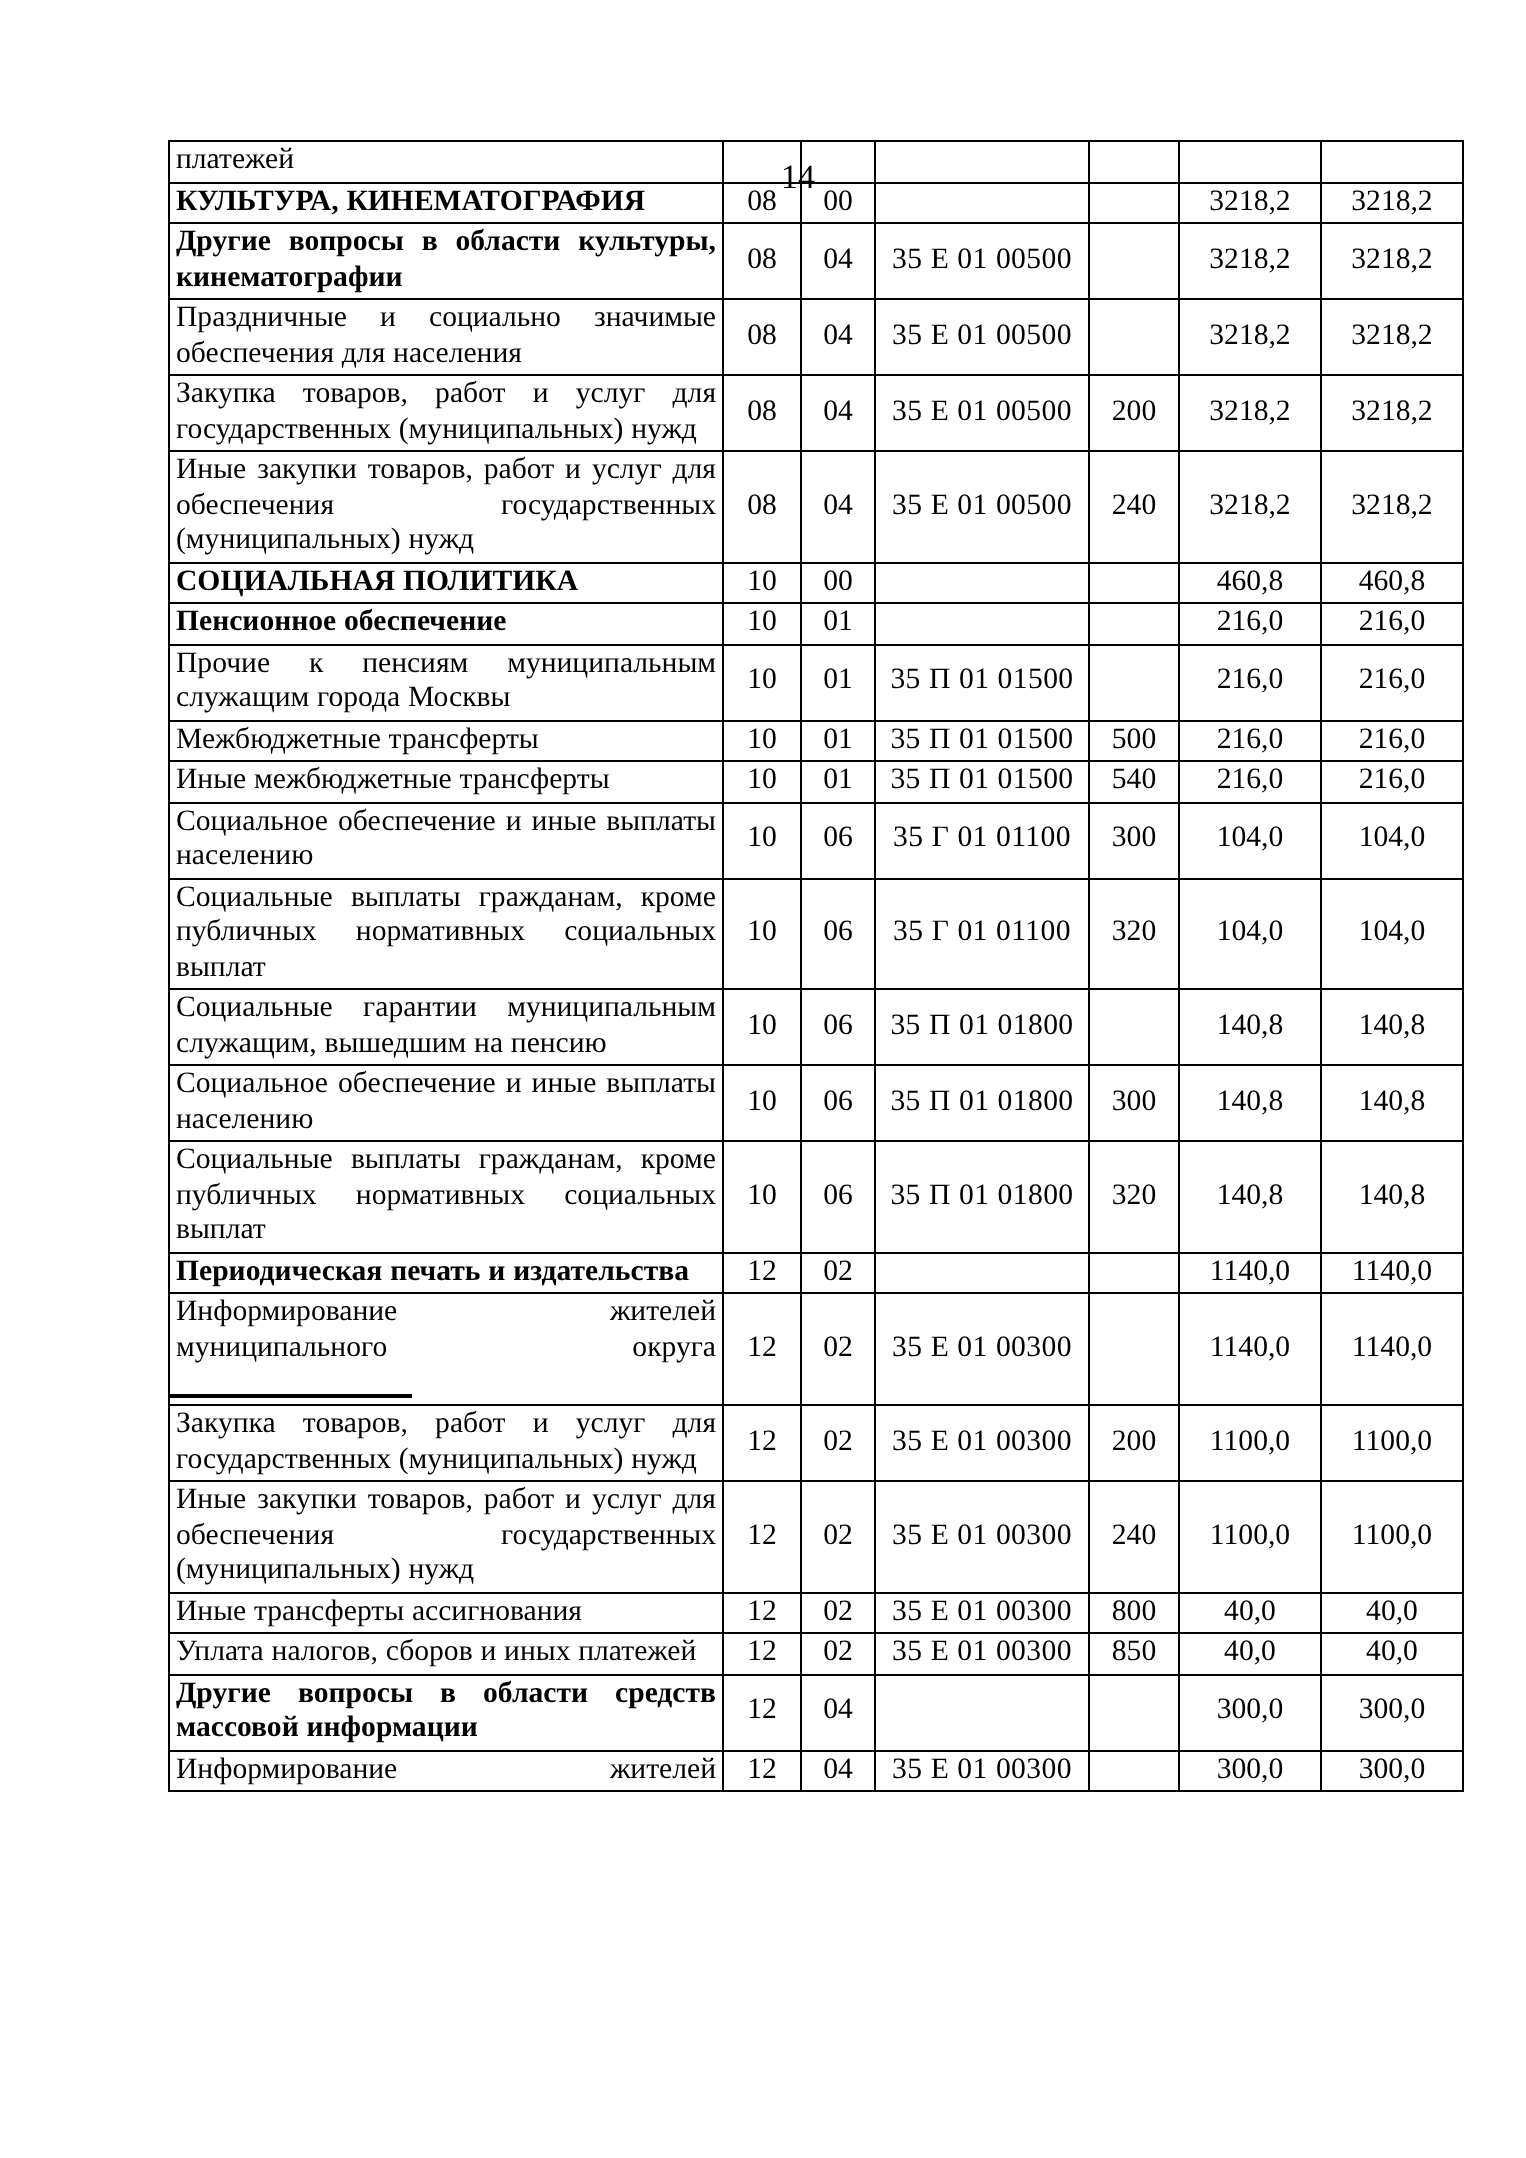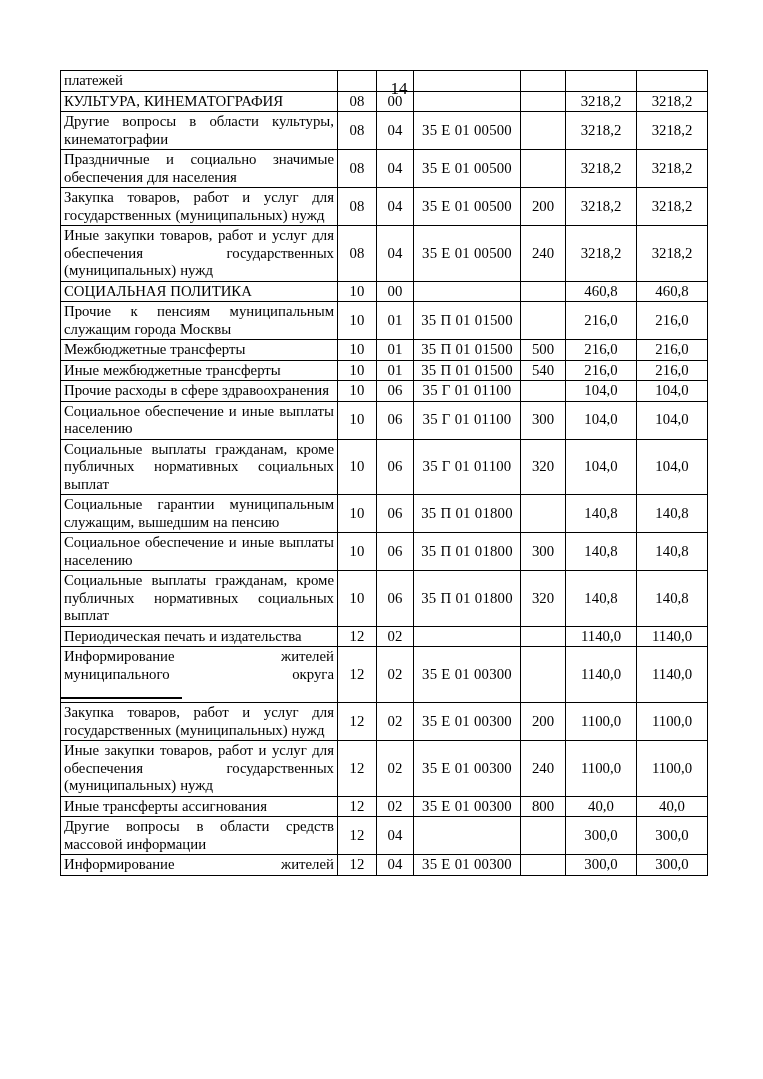--- a/index.html
+++ b/index.html
@@ -27,21 +27,21 @@
     left: 76px;
     width: 646px;
     text-align: center;
     font-size: 17px;
     line-height: 18px;
     margin-top: 42px;
   }
   table.budget {
     position: absolute;
     top: 70px;
-    left: 60px;
+    left: 84px;
     width: 647px;
     border-collapse: collapse;
     table-layout: fixed;
     border: 1px solid #000;
   }
   table.budget td {
     border: 1px solid #000;
     font-size: 14.8px;
     line-height: 17.5px;
     padding: 1px 3px;
@@ -52,21 +52,21 @@
   td.c-name {
     text-align: justify;
     padding: 1px 4px;
   }
   td.c-name.left { text-align: left; }
   td.c-name.jl {
     text-align: justify;
     text-align-last: justify;
     white-space: pre-line;
   }
-  tr.bold td.c-name { font-weight: normal; }
+  tr.bold td.c-name { font-weight: bold; }
   td.c-code, td.c-csr, td.c-sum { text-align: center; }
   td.c-csr { letter-spacing: 0.2px; }
   .rule {
     width: 122px;
     height: 0;
     border-top: 2px solid #000;
     margin: 14px 0 2px -4px;
   }
 </style>
 </head>
@@ -142,20 +142,29 @@
         </tr>
         <tr class="bold">
           <td class="c-name">СОЦИАЛЬНАЯ ПОЛИТИКА</td>
           <td class="c-code">10</td>
           <td class="c-code">00</td>
           <td class="c-csr"></td>
           <td class="c-code"></td>
           <td class="c-sum">460,8</td>
           <td class="c-sum">460,8</td>
         </tr>
+        <tr class="bold">
+          <td class="c-name">Пенсионное обеспечение</td>
+          <td class="c-code">10</td>
+          <td class="c-code">01</td>
+          <td class="c-csr"></td>
+          <td class="c-code"></td>
+          <td class="c-sum">216,0</td>
+          <td class="c-sum">216,0</td>
+        </tr>
         <tr>
           <td class="c-name">Прочие к пенсиям муниципальным служащим города Москвы</td>
           <td class="c-code">10</td>
           <td class="c-code">01</td>
           <td class="c-csr">35 П 01 01500</td>
           <td class="c-code"></td>
           <td class="c-sum">216,0</td>
           <td class="c-sum">216,0</td>
         </tr>
         <tr>
@@ -168,29 +177,20 @@
           <td class="c-sum">216,0</td>
         </tr>
         <tr>
           <td class="c-name">Иные межбюджетные трансферты</td>
           <td class="c-code">10</td>
           <td class="c-code">01</td>
           <td class="c-csr">35 П 01 01500</td>
           <td class="c-code">540</td>
           <td class="c-sum">216,0</td>
           <td class="c-sum">216,0</td>
-        </tr>
-        <tr>
-          <td class="c-name">Прочие расходы в сфере здравоохранения</td>
-          <td class="c-code">10</td>
-          <td class="c-code">06</td>
-          <td class="c-csr">35 Г 01 01100</td>
-          <td class="c-code"></td>
-          <td class="c-sum">104,0</td>
-          <td class="c-sum">104,0</td>
         </tr>
         <tr>
           <td class="c-name">Социальное обеспечение и иные выплаты населению</td>
           <td class="c-code">10</td>
           <td class="c-code">06</td>
           <td class="c-csr">35 Г 01 01100</td>
           <td class="c-code">300</td>
           <td class="c-sum">104,0</td>
           <td class="c-sum">104,0</td>
         </tr>
@@ -266,20 +266,29 @@
           <td class="c-code">240</td>
           <td class="c-sum">1100,0</td>
           <td class="c-sum">1100,0</td>
         </tr>
         <tr>
           <td class="c-name">Иные трансферты ассигнования</td>
           <td class="c-code">12</td>
           <td class="c-code">02</td>
           <td class="c-csr">35 Е 01 00300</td>
           <td class="c-code">800</td>
+          <td class="c-sum">40,0</td>
+          <td class="c-sum">40,0</td>
+        </tr>
+        <tr>
+          <td class="c-name left">Уплата налогов, сборов и иных платежей</td>
+          <td class="c-code">12</td>
+          <td class="c-code">02</td>
+          <td class="c-csr">35 Е 01 00300</td>
+          <td class="c-code">850</td>
           <td class="c-sum">40,0</td>
           <td class="c-sum">40,0</td>
         </tr>
         <tr class="bold">
           <td class="c-name">Другие вопросы в области средств массовой информации</td>
           <td class="c-code">12</td>
           <td class="c-code">04</td>
           <td class="c-csr"></td>
           <td class="c-code"></td>
           <td class="c-sum">300,0</td>

